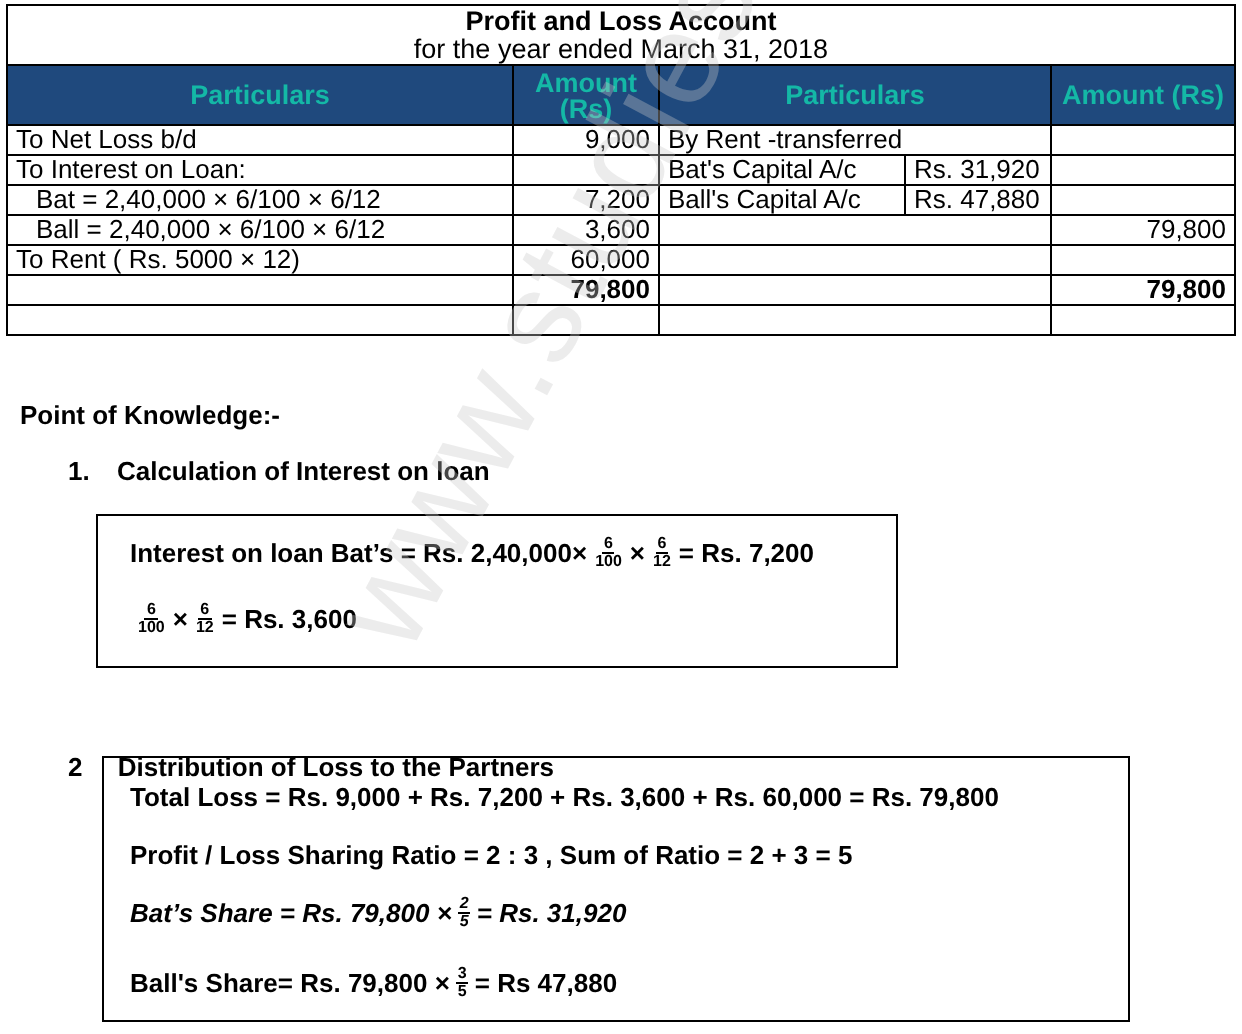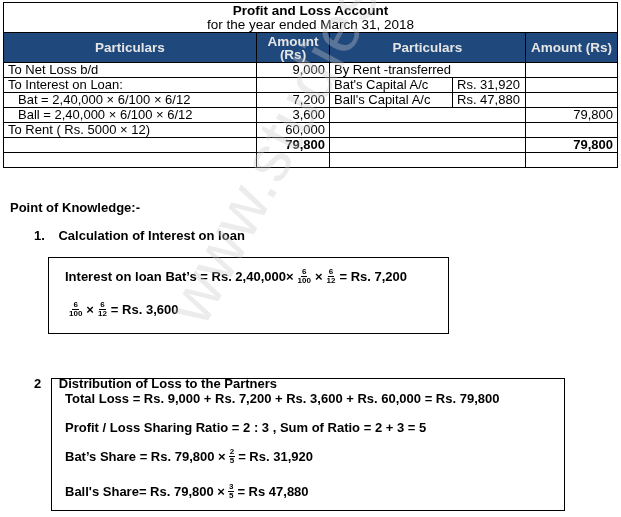--- a/index.html
+++ b/index.html
@@ -13,21 +13,21 @@
       font-size: 13px; line-height: 14px;
     }
     .ledger td, .ledger th {
       border: 1px solid #000; padding: 0 4px; white-space: nowrap; overflow: hidden;
     }
     .ledger .title-cell { text-align: center; height: 29px; padding: 0; line-height: 14px; }
     .ledger .title-main { font-weight: bold; font-size: 13.5px; display: block; }
     .ledger .title-sub { font-size: 13.5px; display: block; }
     .ledger .drcr td { height: 14px; font-weight: bold; font-size: 13.5px; }
     .ledger .hdr th {
-      background: #1f497d; color: #e5e5e5; font-weight: bold; font-size: 13.5px;
+      background: #1f497d; color: #14b8a6; font-weight: bold; font-size: 13.5px;
       height: 29px; text-align: center; line-height: 13px; padding: 0 2px;
     }
     .ledger .row td { height: 14px; }
     .ledger .num { text-align: right; }
     .ledger .bold { font-weight: bold; }
     .ledger .indent { padding-left: 14px; margin-top: 44px; }
 
     .sec-title { position: absolute; font-weight: bold; font-size: 13px; }
     .box {
       position: absolute; border: 1px solid #000; box-sizing: border-box;
@@ -154,21 +154,21 @@
 </div>
 
 <div class="sec-title" style="left:34px; top:348px;margin-top:28px;">
   <span>2</span>
   <span style="margin-left:14px">Distribution of Loss to the Partners</span>
 </div>
 
 <div class="box" style="left:51px; top:378px; width:514px; height:133px;">
   <div class="line" style="left:13px; top:12px;">Total Loss = Rs. 9,000 + Rs. 7,200 + Rs. 3,600 + Rs. 60,000 = Rs. 79,800</div>
   <div class="line" style="left:13px; top:41px;">Profit / Loss Sharing Ratio = 2 : 3 , Sum of Ratio = 2 + 3 = 5</div>
-  <div class="line" style="left:13px; top:64px; height:26px;">
+  <div class="line" style="left:13px; top:64px; height:26px;font-style:italic;">
     <span>Bat’s Share = Rs. 79,800 ×</span>
     <span class="frac">
         <span class="n">2</span>
         <span class="d">5</span>
       </span>
     <span>= Rs. 31,920</span>
   </div>
   <div class="line" style="left:13px; top:99px; height:26px;">
     <span>Ball's Share= Rs. 79,800 ×</span>
     <span class="frac">

